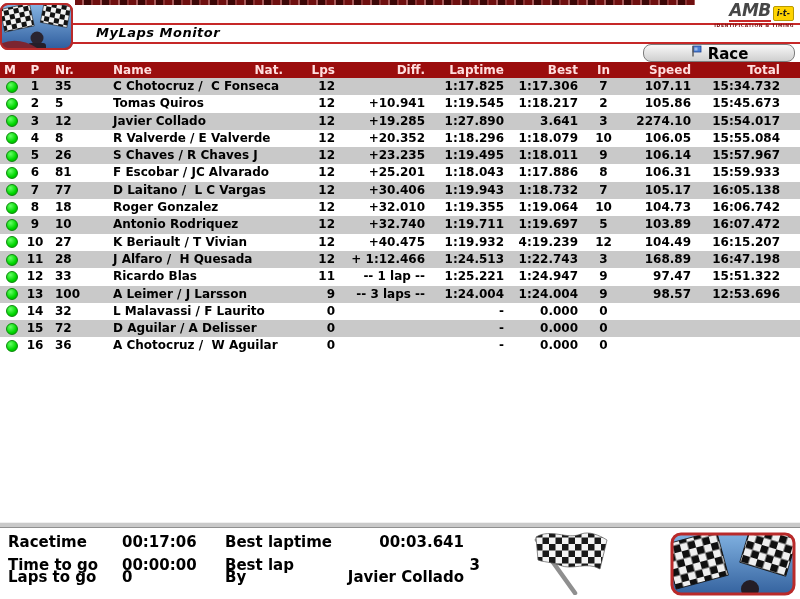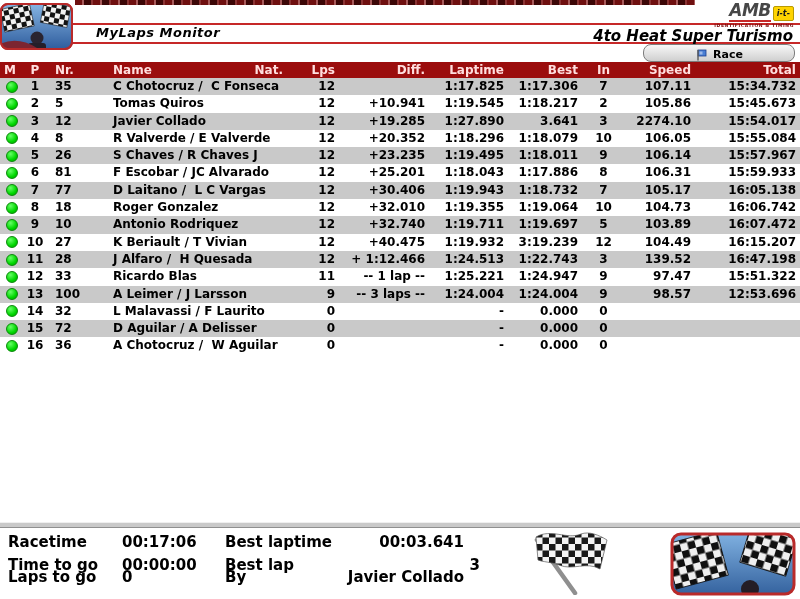--- a/index.html
+++ b/index.html
@@ -18,42 +18,42 @@
   .logo-photo{position:absolute;top:3px;left:0;width:73px;height:47px;}
   .amb{position:absolute;top:2px;right:6px;width:100px;text-align:right;}
   .amb-row{display:flex;align-items:flex-start;justify-content:flex-end;}
   .amb-name{font-size:17px;font-style:italic;font-weight:bold;color:#474747;line-height:16px;
             border-bottom:2px solid #c62828;padding-bottom:2px;letter-spacing:-.5px;}
   .amb-it{margin-left:2px;background:#ffd400;border:1px solid #b89a00;border-radius:2px;
           font-size:8px;font-style:italic;padding:2px 3px;color:#1a1a1a;line-height:9px;margin-top:4px;}
   .amb-tag{font-size:4.5px;letter-spacing:.6px;color:#7e0e0e;margin-top:1px;}
   .race-tab{position:absolute;top:44px;left:643px;width:150px;height:16px;border:1px solid #7d7d7d;
             border-radius:8px;background:linear-gradient(#f7f7f7,#cfcfcf);
-            display:flex;align-items:flex-end;justify-content:center;gap:6px;font-size:11px;cursor:pointer;}
+            display:flex;align-items:flex-start;justify-content:center;gap:6px;font-size:15px;cursor:pointer;}
   .race-tab svg{display:block;}
 
   
   .thead,.row{display:grid;grid-template-columns:22px 26px 56px 186px 45px 92px 85px 73px 37px 73px 105px;width:800px;}
   .thead{position:absolute;top:62px;left:0;height:16px;line-height:16px;background:#9b0d0d;color:#ffdede;font-size:12px;}
   .tbody{position:absolute;top:78px;left:0;width:800px;}
   .row{height:17.3px;line-height:17.3px;font-size:12px;background:#ffffff;}
   .row.shade{background:#c9c9c9;}
   .thead>div,.cell{white-space:pre;overflow:hidden;}
   .thead> :nth-child(1),.row> :nth-child(1){padding-left:4px;}
   .thead> :nth-child(2),.row> :nth-child(2){text-align:center;}
   .thead> :nth-child(3),.row> :nth-child(3){padding-left:7px;}
   .thead> :nth-child(4),.row> :nth-child(4){padding-left:9px;}
   .thead> :nth-child(4){display:flex;justify-content:space-between;padding-right:7px;}
   .thead> :nth-child(5),.row> :nth-child(5){text-align:right;}
   .thead> :nth-child(6),.row> :nth-child(6){text-align:right;padding-right:2px;}
   .thead> :nth-child(7),.row> :nth-child(7){text-align:right;padding-right:8px;}
   .thead> :nth-child(8),.row> :nth-child(8){text-align:right;padding-right:7px;}
   .thead> :nth-child(9),.row> :nth-child(9){text-align:center;}
   .thead> :nth-child(10),.row> :nth-child(10){text-align:right;padding-right:4px;}
-  .thead> :nth-child(11),.row> :nth-child(11){text-align:right;padding-right:4px;}
+  .thead> :nth-child(11),.row> :nth-child(11){text-align:right;padding-right:20px;}
   .dot{display:block;width:12px;height:12px;border-radius:50%;margin-top:2.6px;margin-left:2px;
        background:radial-gradient(circle at 35% 30%,#66ff66,#00d600 60%,#00a000);border:1px solid #0a8a0a;box-sizing:border-box;}
 
   
   .divider{position:absolute;top:522px;left:0;width:800px;height:6px;background:#c9c9c9;
            border-top:1px solid #efefef;border-bottom:1px solid #8f8f8f;box-sizing:border-box;}
   .footer{position:absolute;top:528px;left:0;width:800px;height:71px;background:#fff;font-size:15px;}
   .frow{position:absolute;left:0;width:470px;height:22px;line-height:22px;}
   .fr1{top:3px;} .fr2{top:26px;padding-left:16px;} .fr3{top:38px;}
   .fl1{position:absolute;left:8px;}
@@ -97,21 +97,20 @@
             <rect x="42" y="1" width="27" height="21" fill="url(#chkA)" stroke="#222" stroke-width="0.6"></rect>
           </g>
         <circle cx="37" cy="35" r="6.5" fill="#2a2430"></circle>
         <rect x="28" y="40" width="18" height="9" rx="3" fill="#241f2a"></rect>
         <path d="M0,41 Q18,33 37,45 L37,47 L0,47 Z" fill="#7c2531"></path>
       </g>
       <rect x="1" y="1" width="71" height="45" rx="7" fill="none" stroke="#b92a2a" stroke-width="2"></rect>
     </svg>
 
     <div class="app-title">MyLaps Monitor</div>
-    <div class="heat-title">4to Heat Super Turismo</div>
 
     <div class="amb">
       <div class="amb-row">
         <span class="amb-name">AMB</span>
         <span class="amb-it">i-t-</span>
       </div>
       <div class="amb-tag">IDENTIFICATION &amp; TIMING</div>
     </div>
 
     <div class="race-tab">
@@ -270,37 +269,37 @@
       </div>
 
       <div class="row">
         <div class="cell"><span class="dot"></span></div>
         <div class="cell">10</div>
         <div class="cell">27</div>
         <div class="cell">K Beriault / T Vivian</div>
         <div class="cell">12</div>
         <div class="cell">+40.475</div>
         <div class="cell">1:19.932</div>
-        <div class="cell">3:19.239</div>
+        <div class="cell">4:19.239</div>
         <div class="cell">12</div>
         <div class="cell">104.49</div>
         <div class="cell">16:15.207</div>
       </div>
 
       <div class="row shade">
         <div class="cell"><span class="dot"></span></div>
         <div class="cell">11</div>
         <div class="cell">28</div>
         <div class="cell">J Alfaro /  H Quesada</div>
         <div class="cell">12</div>
         <div class="cell">+ 1:12.466</div>
         <div class="cell">1:24.513</div>
         <div class="cell">1:22.743</div>
         <div class="cell">3</div>
-        <div class="cell">139.52</div>
+        <div class="cell">168.89</div>
         <div class="cell">16:47.198</div>
       </div>
 
       <div class="row">
         <div class="cell"><span class="dot"></span></div>
         <div class="cell">12</div>
         <div class="cell">33</div>
         <div class="cell">Ricardo Blas</div>
         <div class="cell">11</div>
         <div class="cell">-- 1 lap --</div>

